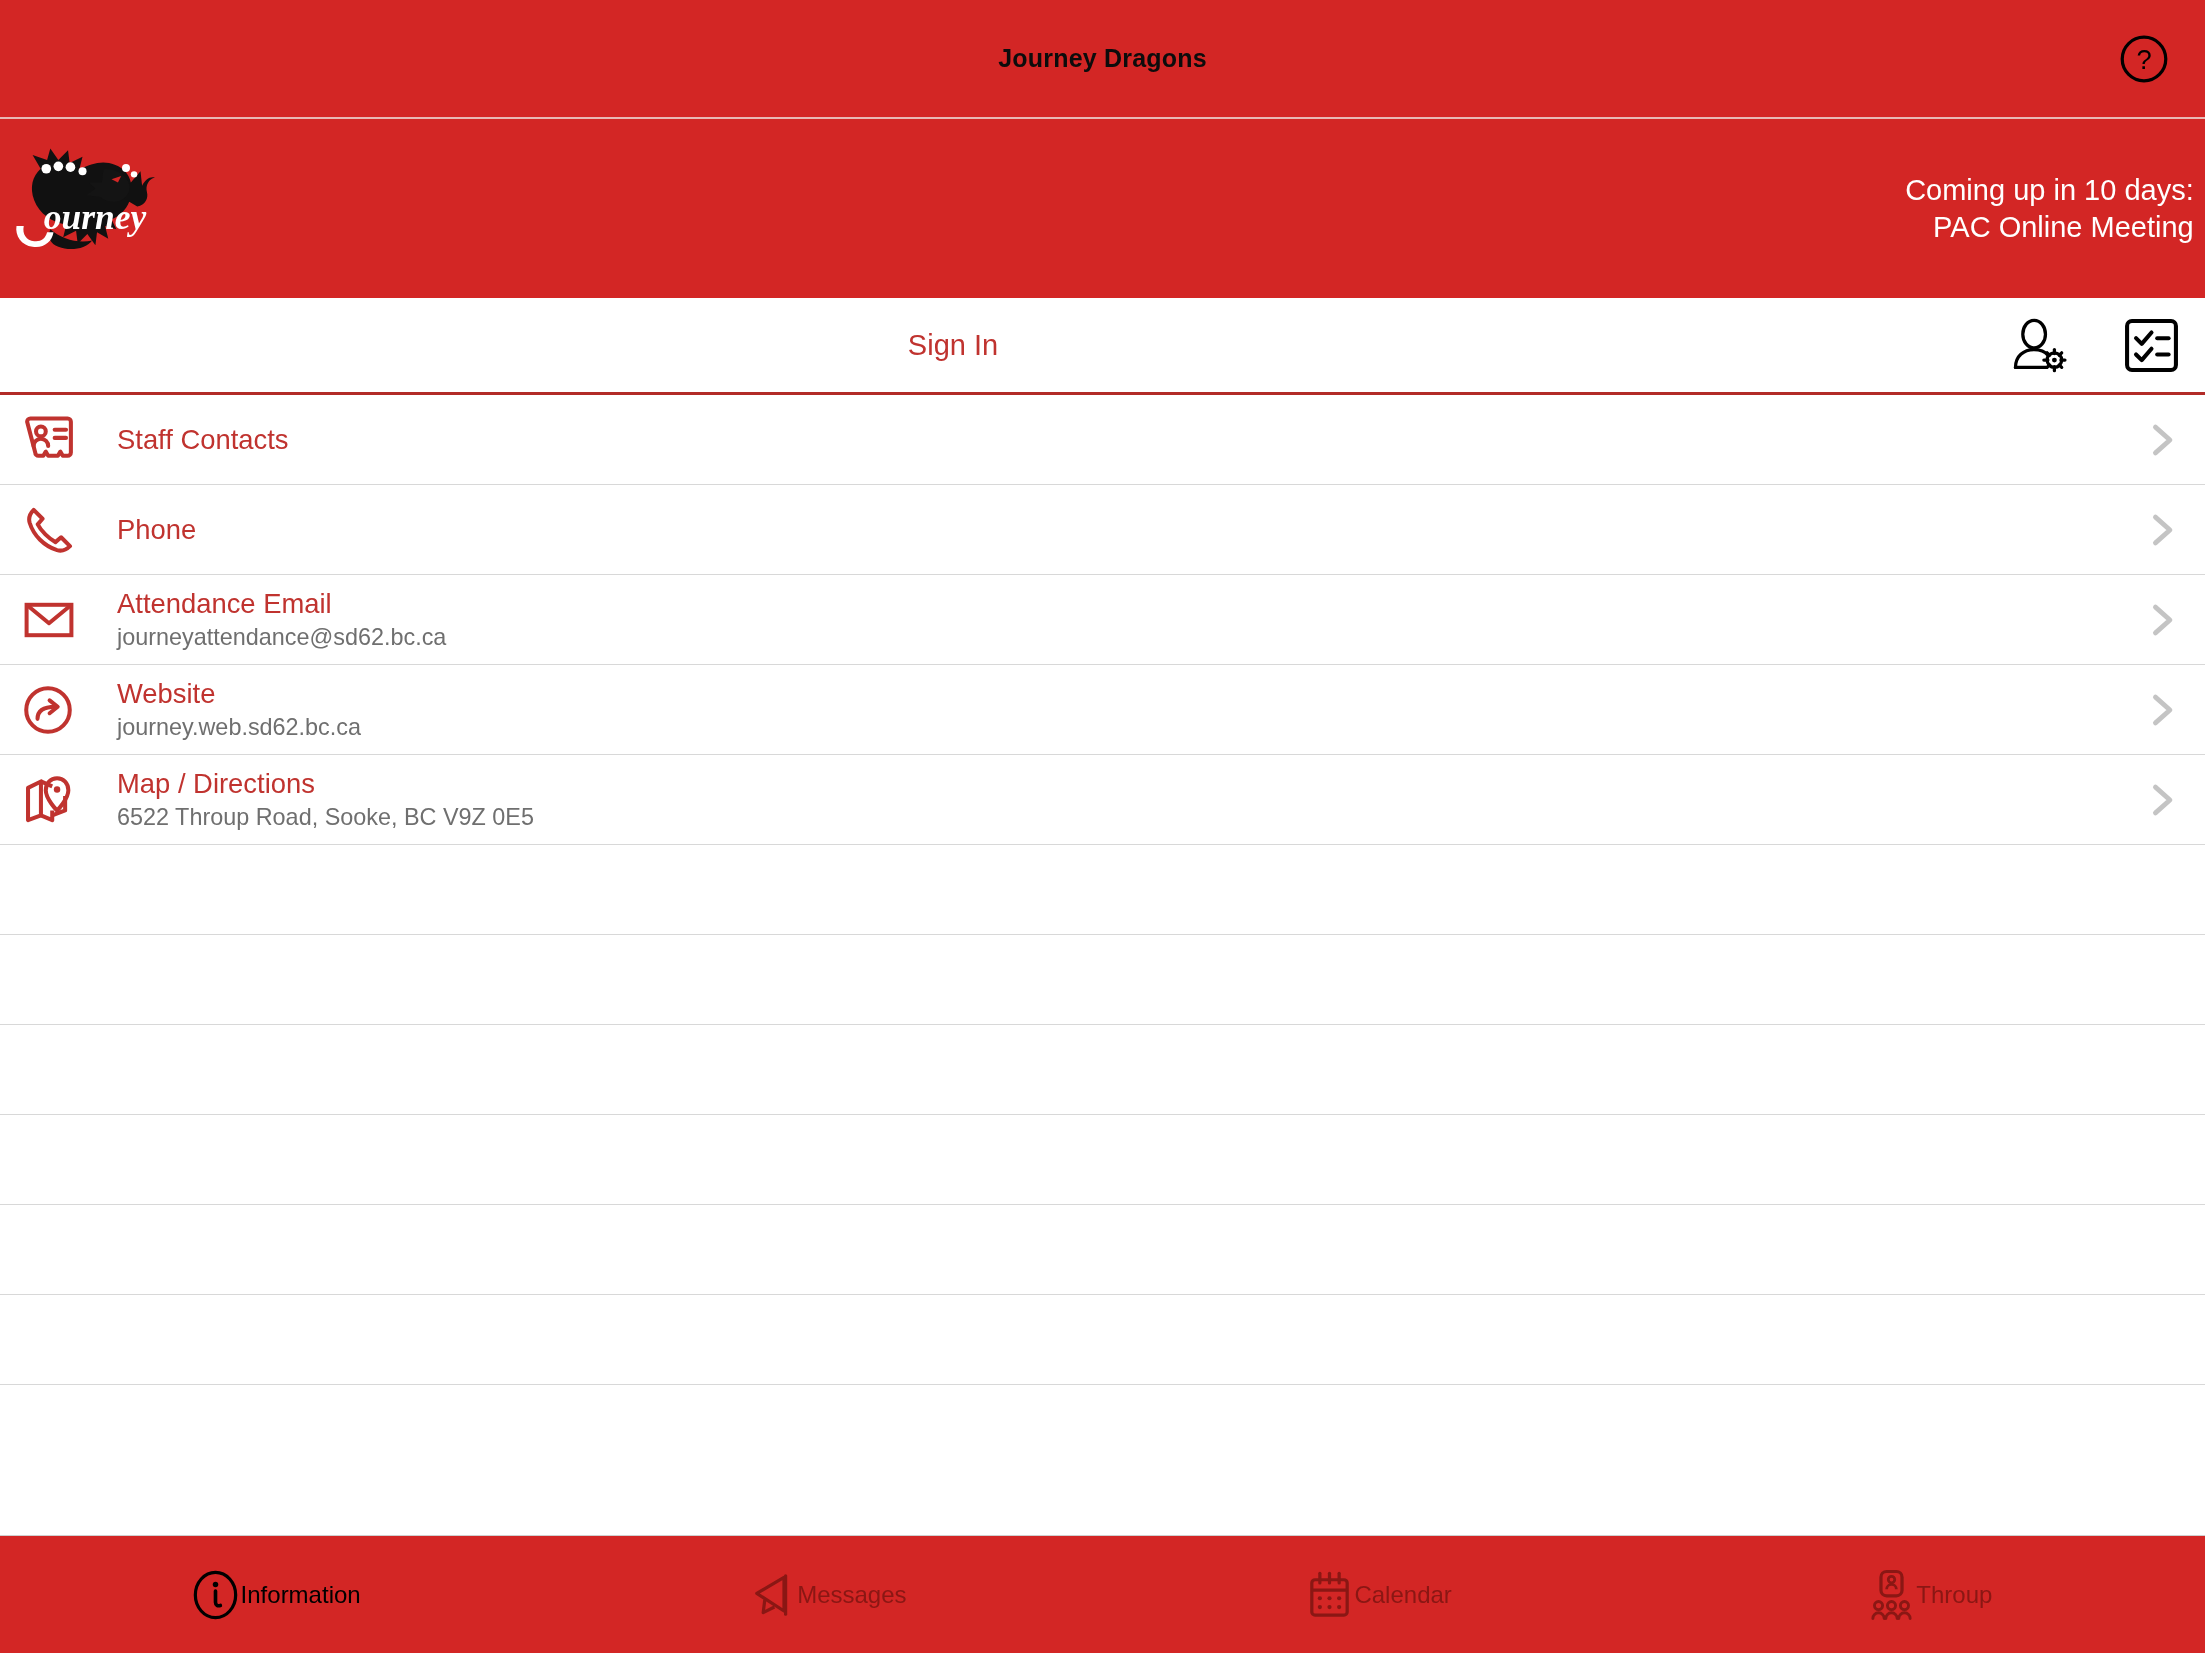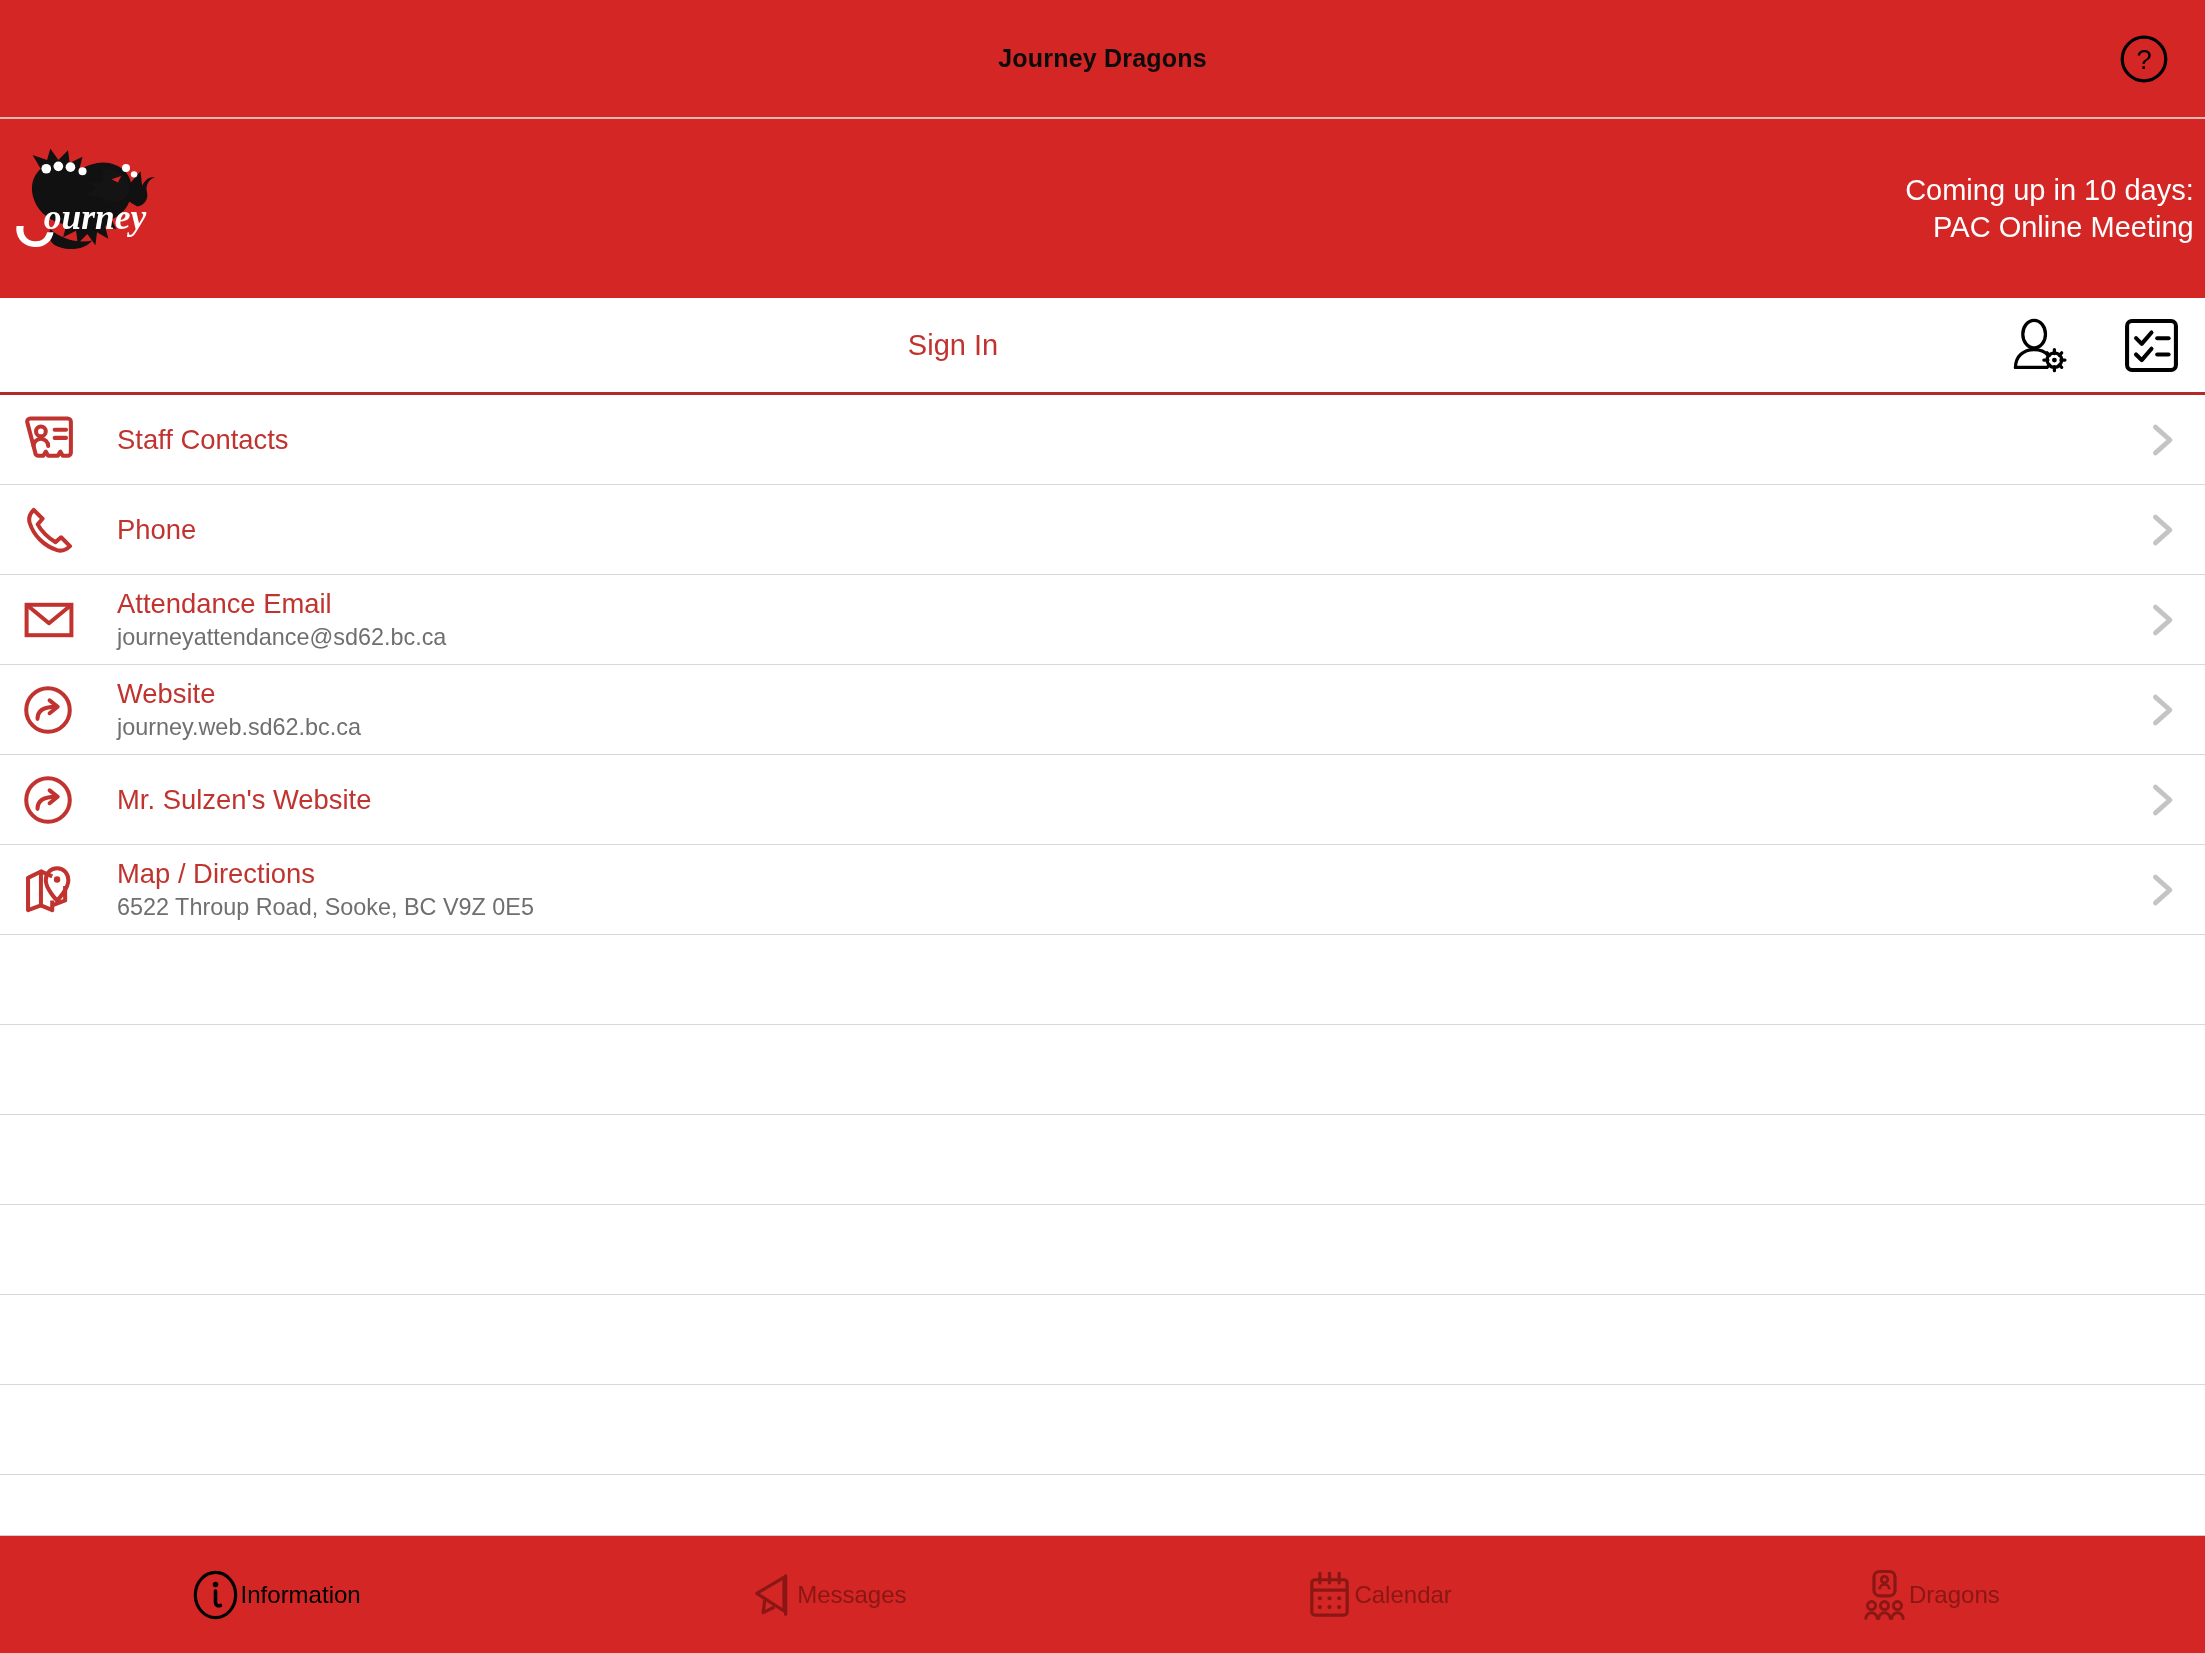--- a/index.html
+++ b/index.html
@@ -358,37 +358,20 @@
         <div class="row-title">Website</div>
         <div class="row-sub">journey.web.sd62.bc.ca</div>
       </div>
       <div class="chev">
         <svg width="27.4" height="36" viewBox="0 0 34 44">
           <polyline points="8,6 26,22 8,38" fill="none" stroke="#c4c4c4" stroke-width="6" stroke-linecap="round" stroke-linejoin="round"></polyline>
         </svg>
       </div>
     </div>
 
-    <div class="row">
-      <div class="row-icon">
-        <svg width="50" height="50" viewBox="0 0 62 62">
-          <circle cx="31" cy="31" r="27" fill="none" stroke="#C0332F" stroke-width="5"></circle>
-          <path d="M18 42 C18 32 26 27 40 27" fill="none" stroke="#C0332F" stroke-width="5" stroke-linecap="round"></path>
-          <polyline points="33,19 43,27 33,35" fill="none" stroke="#C0332F" stroke-width="5" stroke-linecap="round" stroke-linejoin="round"></polyline>
-        </svg>
-      </div>
-      <div class="row-text">
-        <div class="row-title">Mr. Sulzen's Website</div>
-      </div>
-      <div class="chev">
-        <svg width="27.4" height="36" viewBox="0 0 34 44">
-          <polyline points="8,6 26,22 8,38" fill="none" stroke="#c4c4c4" stroke-width="6" stroke-linecap="round" stroke-linejoin="round"></polyline>
-        </svg>
-      </div>
-    </div>
 
     <div class="row with-sub">
       <div class="row-icon">
         <svg width="52" height="50" viewBox="0 0 64 62">
           <path d="M6 16 L22 8 L22 50 L6 56 Z" fill="none" stroke="#C0332F" stroke-width="5" stroke-linejoin="round"></path>
           <path d="M22 8 L36 14" fill="none" stroke="#C0332F" stroke-width="5" stroke-linejoin="round"></path>
           <path d="M36 50 L52 44 L52 26" fill="none" stroke="#C0332F" stroke-width="5" stroke-linejoin="round"></path>
           <path d="M22 50 L36 56 L36 44" fill="none" stroke="#C0332F" stroke-width="5" stroke-linejoin="round"></path>
           <path d="M42 4 C50 4 56 10 56 19 C56 30 42 44 42 44 C42 44 28 30 28 19 C28 10 34 4 42 4 Z" fill="none" stroke="#C0332F" stroke-width="5" stroke-linejoin="round"></path>
           <circle cx="42" cy="18" r="4" fill="#C0332F"></circle>
@@ -468,19 +451,19 @@
           <g fill="none" stroke="currentColor" stroke-width="3.6" stroke-linecap="round">
             <circle cx="13" cy="45" r="5"></circle>
               <path d="M6 61 a7 7 0 0 1 14 0"></path>
             <circle cx="29" cy="45" r="5"></circle>
               <path d="M22 61 a7 7 0 0 1 14 0"></path>
             <circle cx="45" cy="45" r="5"></circle>
               <path d="M38 61 a7 7 0 0 1 14 0"></path>
           </g>
         </svg>
       </div>
-      <div class="tab-label">Dragons</div>
+      <div class="tab-label">Throup</div>
     </div>
 
 
   </div>
 </div>
 
 
 </body></html>

